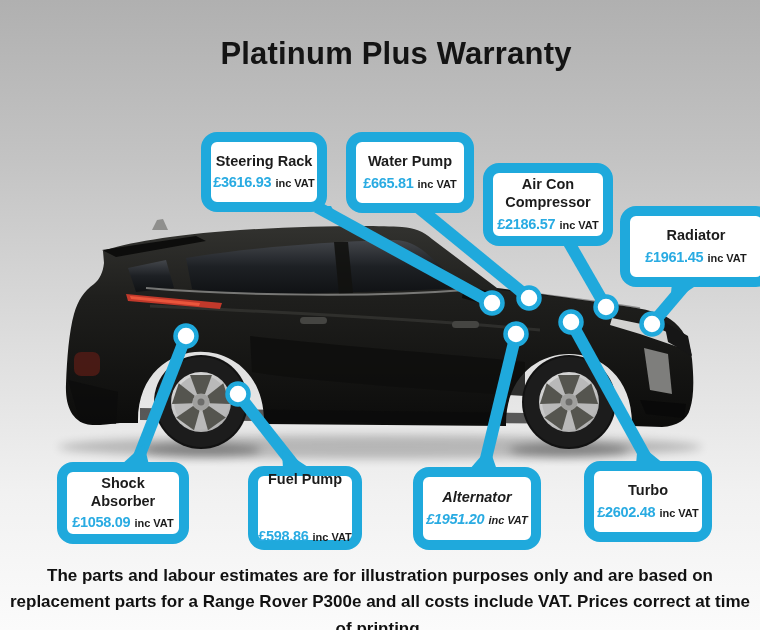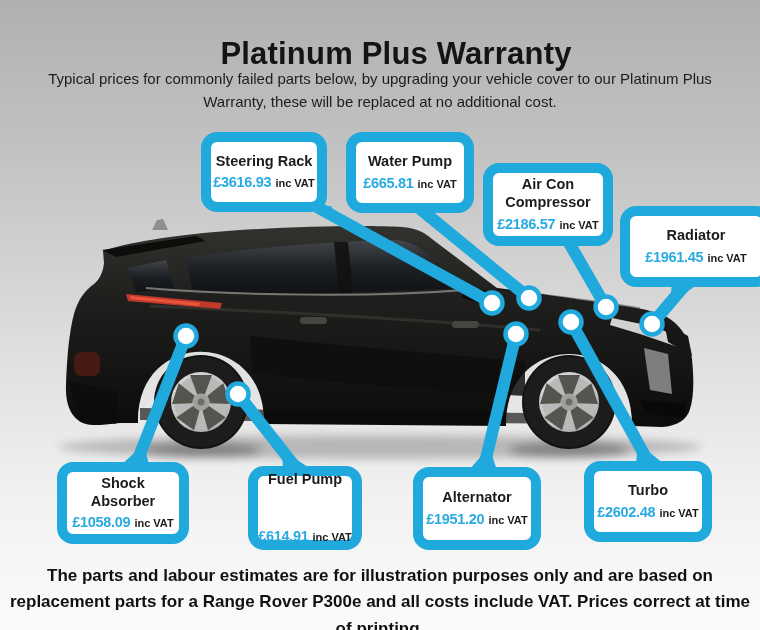--- a/index.html
+++ b/index.html
@@ -26,34 +26,33 @@
   .co-label{font-size:14.5px;font-weight:700;color:#1c1c1c;line-height:1.22;}
   .co-price-row{white-space:nowrap;line-height:1.1;}
   .price{font-size:14.5px;font-weight:700;color:#29ABE2;letter-spacing:-.3px;}
   .vat{font-size:11px;font-weight:700;color:#1c1c1c;margin-left:4px;}
   .co-steering{left:201px;top:132px;width:126px;height:80px;}
   .co-water{left:346px;top:132px;width:128px;height:81px;text-align:right;}
   .co-aircon{left:483px;top:131px;width:130px;height:83px;margin-top:32px;}
   .co-radiator{left:620px;top:206px;width:152px;height:81px;}
   .co-shock{left:57px;top:462px;width:132px;height:82px;}
   .co-fuel{left:248px;top:466px;width:114px;height:84px;gap:39px;}
-  .co-alternator{left:413px;top:467px;width:128px;height:83px;}
+  .co-alternator{left:413px;top:467px;width:128px;height:83px;font-style:italic;}
   .co-turbo{left:584px;top:461px;width:128px;height:81px;}
   .disclaimer{
     position:absolute;top:563px;left:8px;width:744px;margin:0;text-align:center;
     font-size:17px;font-weight:600;line-height:1.55;color:#111;
   }
 </style>
 </head>
 <body>
 
 <div class="stage">
 
   <h1 class="title">Platinum Plus Warranty</h1>
-  <p class="subtitle">Typical prices for commonly failed parts below, by upgrading your vehicle cover to our Platinum Plus Warranty, these will be replaced at no additional cost.</p>
 
   <svg class="art" viewBox="0 0 760 630">
     <defs>
       <linearGradient id="bodyG" x1="0" y1="0" x2="0" y2="1">
         <stop offset="0" stop-color="#32322f"></stop>
         <stop offset="0.35" stop-color="#1f1f1d"></stop>
         <stop offset="1" stop-color="#0c0c0b"></stop>
       </linearGradient>
       <linearGradient id="glassG" x1="0" y1="0" x2="0" y2="1">
         <stop offset="0" stop-color="#43464b"></stop>
@@ -215,21 +214,21 @@
   <div class="callout co-shock">
     <div class="co-label">Shock Absorber</div>
     <div class="co-price-row">
       <span class="price">£1058.09</span><span class="vat">inc VAT</span>
     </div>
   </div>
 
   <div class="callout co-fuel">
     <div class="co-label">Fuel Pump</div>
     <div class="co-price-row">
-      <span class="price">£614.91</span><span class="vat">inc VAT</span>
+      <span class="price">£598.86</span><span class="vat">inc VAT</span>
     </div>
   </div>
 
   <div class="callout co-alternator">
     <div class="co-label">Alternator</div>
     <div class="co-price-row">
       <span class="price">£1951.20</span><span class="vat">inc VAT</span>
     </div>
   </div>
 

